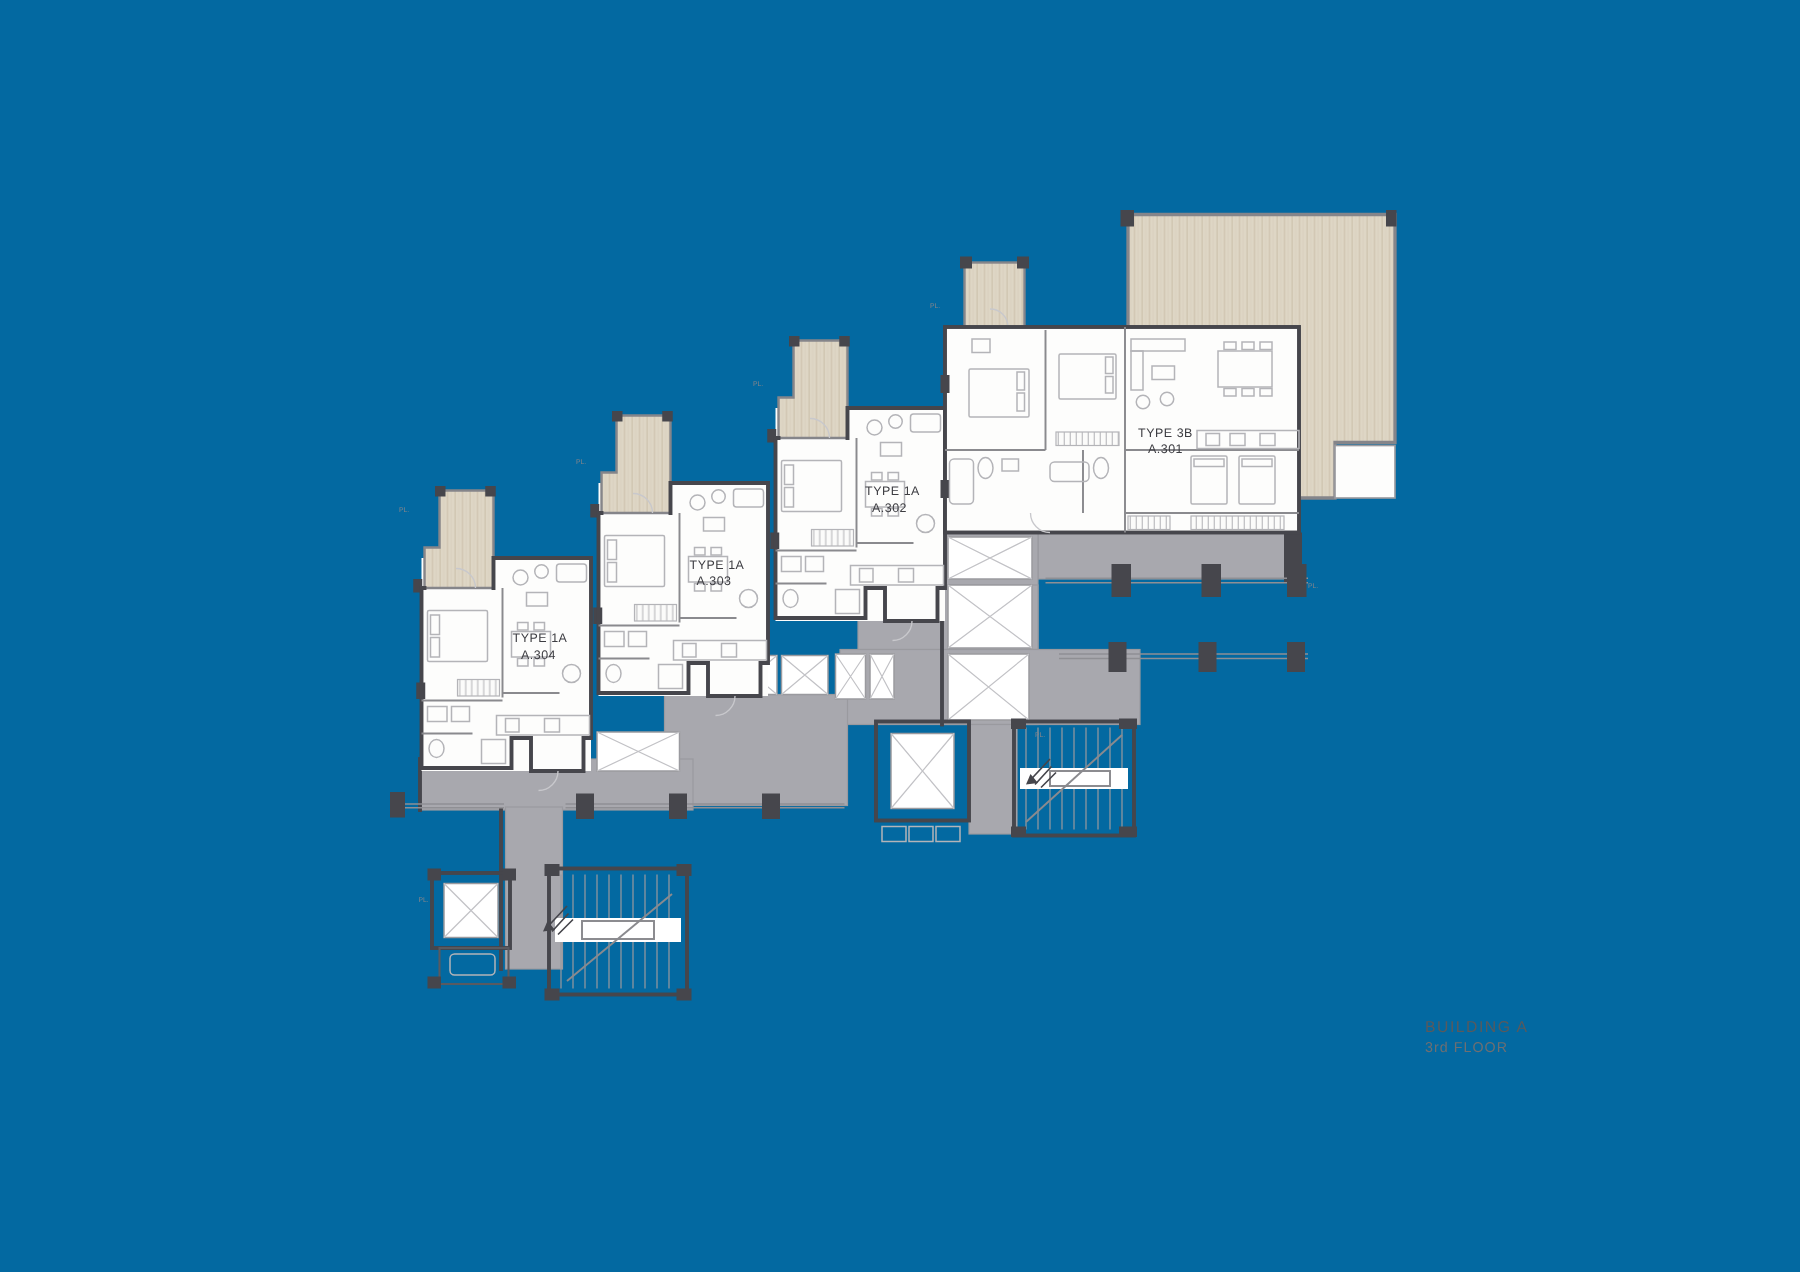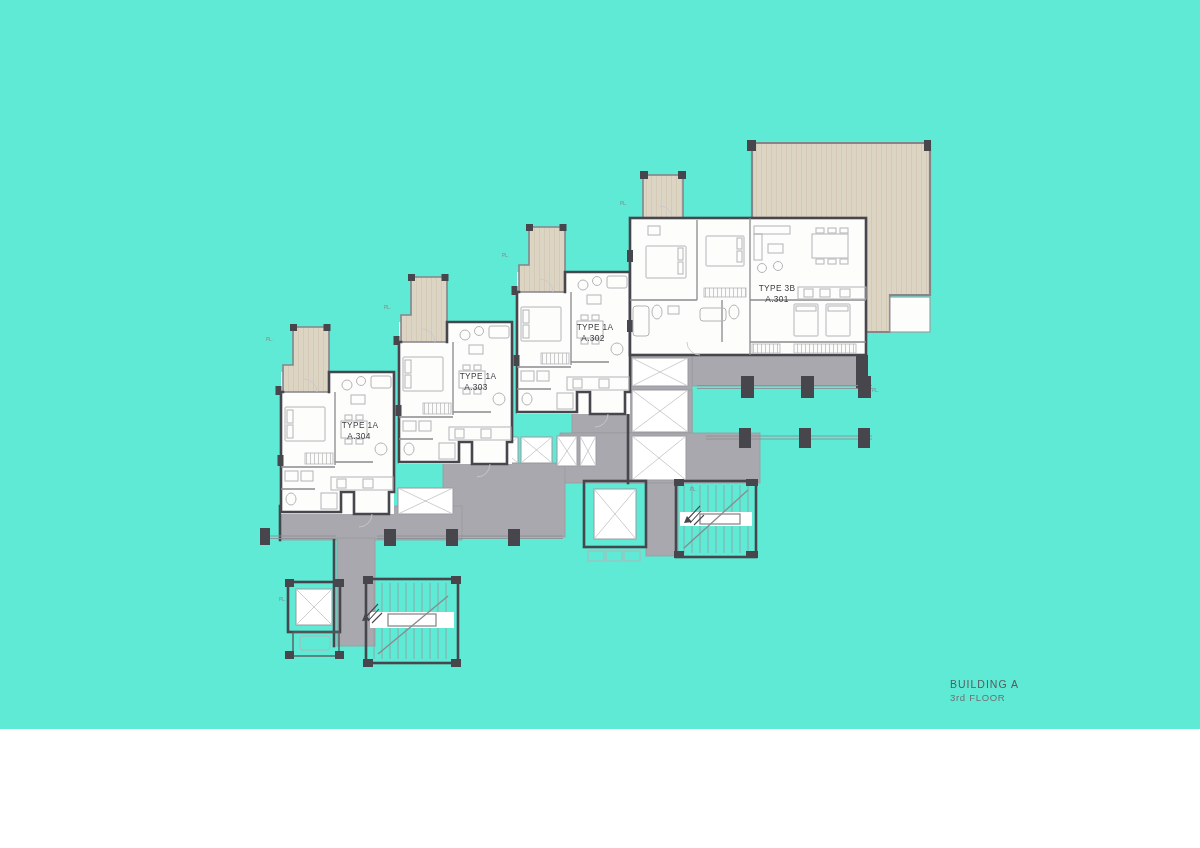--- a/index.html
+++ b/index.html
@@ -1,16 +1,16 @@
 <!DOCTYPE html>
 <html><head>
 <meta charset="utf-8">
 <style>
   html,body{margin:0;padding:0;background:#ffffff;}
-  #canvas{position:relative;width:1200px;height:729px;background:#5eead4;overflow:hidden;
+  #canvas{position:relative;width:1200px;height:848px;background:#0369a1;overflow:hidden;
           font-family:"Liberation Sans", sans-serif;}
   svg{position:absolute;left:0;top:0;}
   
   .wall{stroke:#46464c;fill:none;stroke-width:2.6;stroke-linecap:square;}
   .wall-thin{stroke:#5a5a60;fill:none;stroke-width:1.4;}
   .iw{stroke:#8a8a8e;fill:none;stroke-width:1.3;}
   .grayr{fill:#a8a8ae;stroke:#9a9a9f;stroke-width:0.8;}
   .xline{stroke:#c2c2c6;stroke-width:0.8;}
   .xrect{fill:#ffffff;stroke:#9a9a9f;stroke-width:1;}
   .rail{stroke:#8f8f94;stroke-width:0.9;fill:none;}

